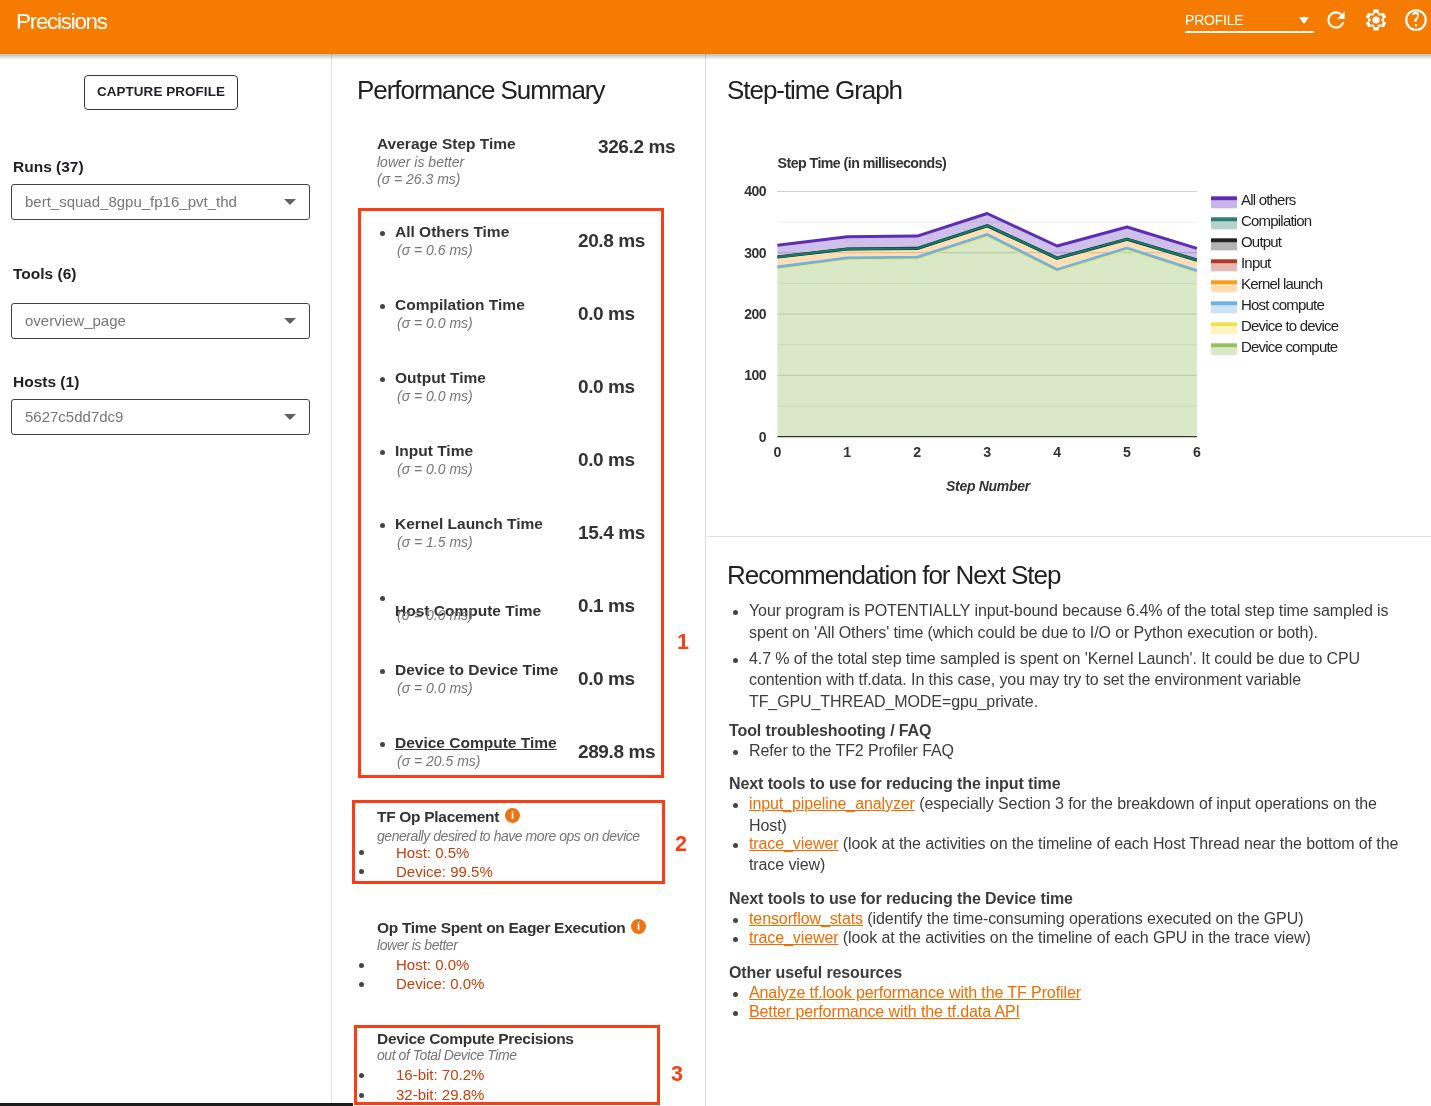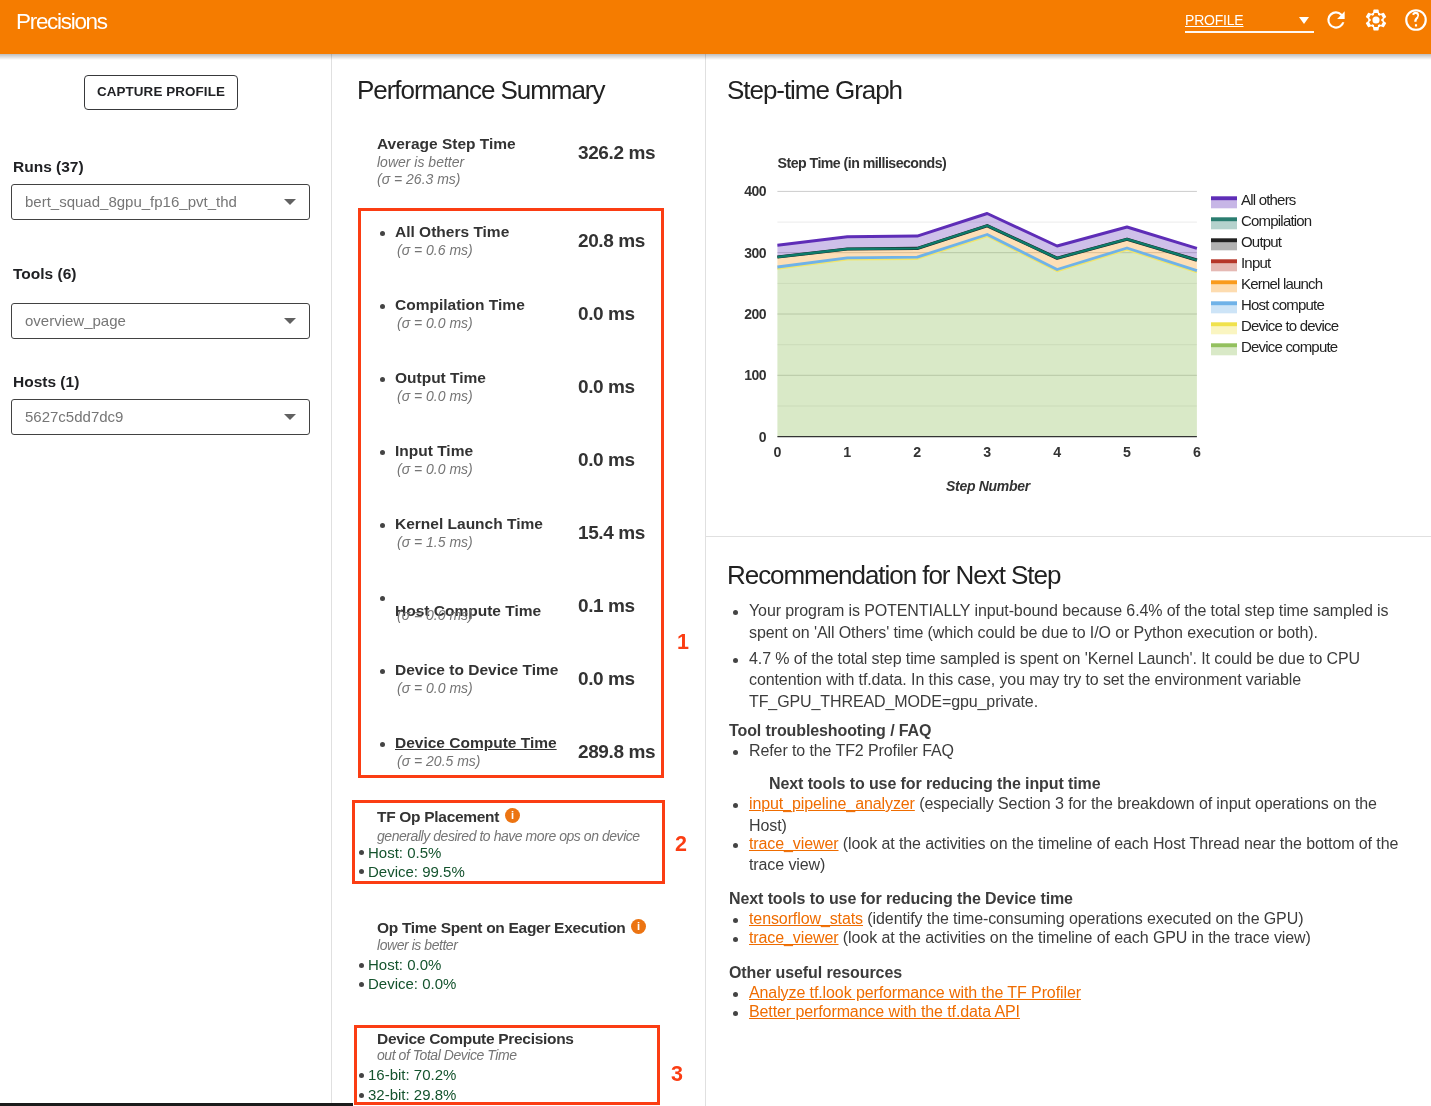--- a/index.html
+++ b/index.html
@@ -6,21 +6,21 @@
   html,body { width:1431px; height:1106px; background:#fff; overflow:hidden;
     font-family:"Liberation Sans", sans-serif; }
   .abs { position:absolute; }
   
   #header { position:absolute; left:0; top:0; width:1431px; height:54px; background:#f57c00; z-index:5; }
   #hshadow { position:absolute; left:0; top:54px; width:1431px; height:6px;
     background:linear-gradient(rgba(0,0,0,.26), rgba(0,0,0,0)); z-index:4; }
   #tbtitle { position:absolute; left:16px; top:8.5px; color:#fff; font-size:22.5px; letter-spacing:-1.3px; z-index:6; }
   #profsel { position:absolute; left:1185px; top:8px; width:129px; height:25px;
     border-bottom:2px solid rgba(255,255,255,.95); color:#fff; font-size:14px; letter-spacing:-0.2px; z-index:6; }
-  #profsel .txt { position:absolute; left:0; top:4px;text-decoration:underline; }
+  #profsel .txt { position:absolute; left:0; top:4px; }
   #profsel .arr { position:absolute; left:114px; top:9px; width:0; height:0;
     border-left:5.5px solid transparent; border-right:5.5px solid transparent; border-top:7px solid #fff; }
   .hicon { position:absolute; top:7px; width:26px; height:26px; z-index:6; }
   
   .vsep { position:absolute; top:54px; width:1px; background:#e0e0e0; }
   
   #capture { position:absolute; left:84px; top:75px; width:154px; height:35px;
     border:1.5px solid #38393b; border-radius:4px; background:#fff;
     font-size:13.4px; font-weight:bold; letter-spacing:0.1px; color:#202124;
     text-align:center; line-height:32px; }
@@ -31,21 +31,21 @@
   .sbselect .arr { position:absolute; right:13px; top:14px; width:0; height:0;
     border-left:6px solid transparent; border-right:6px solid transparent; border-top:6px solid #616161; }
   
   .h1 { position:absolute; font-size:26px; color:#212121; letter-spacing:-1.05px; }
   .rowtitle { position:absolute; font-size:15.5px; font-weight:bold; color:#333; white-space:nowrap; }
   .rowsub  { position:absolute; font-size:14px; font-style:italic; color:#757575; white-space:nowrap; }
   .rowval  { position:absolute; left:578px; font-size:19px; font-weight:bold; color:#333; white-space:nowrap; letter-spacing:-0.4px; }
   .bullet { position:absolute; width:5px; height:5px; border-radius:50%; background:#444; }
   .sectitle { position:absolute; left:377px; font-size:15.5px; font-weight:bold; color:#333; white-space:nowrap; letter-spacing:-0.3px; }
   .secsub { position:absolute; left:377px; font-size:14px; font-style:italic; color:#757575; white-space:nowrap; letter-spacing:-0.45px; }
-  .secitem { position:absolute; left:368px; font-size:15px; color:#14532d; white-space:nowrap; }
+  .secitem { position:absolute; left:396px; font-size:15px; color:#c2410c; white-space:nowrap; }
   .infoicon { position:absolute; width:15px; height:15px; border-radius:50%; background:#ec7412;
     color:#fff; font-size:11px; font-weight:bold; text-align:center; line-height:15px; font-style:normal; }
   
   .redbox { position:absolute; border:3px solid #fb3d13; z-index:10; }
   .rednum { position:absolute; color:#fb3d13; font-size:21.5px; font-weight:bold; z-index:10; }
   .rline { position:absolute; font-size:16px; color:#3c3c3c; white-space:nowrap; letter-spacing:-0.1px; }
   .rbold { position:absolute; font-size:16px; font-weight:bold; color:#3c3c3c; white-space:nowrap; letter-spacing:-0.1px; }
   .rbullet { position:absolute; width:5px; height:5px; border-radius:50%; background:#444; }
   .lnk { color:#ef6c00; text-decoration:underline; }
   #blackstrip { position:absolute; left:0; top:1103px; width:353px; height:3px; background:#1b1b1b; z-index:9; }
@@ -90,21 +90,21 @@
 <div class="sblabel" style="top:373px;">Hosts (1)</div>
 <div class="sbselect" style="top:399px;">
     <span class="txt">5627c5dd7dc9</span>
     <span class="arr"></span>
   </div>
 
 <div class="h1" style="left:357px; top:75px;">Performance Summary</div>
 <div class="rowtitle" style="left:377px; top:135px;">Average Step Time</div>
 <div class="rowsub" style="left:377px; top:154px; font-size:14px;">lower is better</div>
 <div class="rowsub" style="left:377px; top:170.5px; font-size:14px;">(σ = 26.3 ms)</div>
-<div class="rowval" style="top:142px;">326.2 ms</div>
+<div class="rowval" style="top:136px;margin-left:20px;">326.2 ms</div>
 
 <div id="rows">
     <div class="bullet" style="left:379.5px; top:230.5px;"></div>
     <div class="rowtitle" style="left:395px; top:223px;">All Others Time</div>
     <div class="rowsub" style="left:397px; top:241.7px;">(σ = 0.6 ms)</div>
     <div class="rowval" style="top:230px;">20.8 ms</div>
     <div class="bullet" style="left:379.5px; top:303.5px;"></div>
     <div class="rowtitle" style="left:395px; top:296px;">Compilation Time</div>
     <div class="rowsub" style="left:397px; top:314.7px;">(σ = 0.0 ms)</div>
     <div class="rowval" style="top:303px;">0.0 ms</div>
@@ -227,21 +227,21 @@
     <div class="rbullet" style="left:733px; top:610px;"></div>
     <div class="rline" style="left:749px; top:602px;">Your program is POTENTIALLY input-bound because 6.4% of the total step time sampled is</div>
     <div class="rline" style="left:749px; top:623.5px;">spent on 'All Others' time (which could be due to I/O or Python execution or both).</div>
     <div class="rbullet" style="left:733px; top:657.5px;"></div>
     <div class="rline" style="left:749px; top:649.5px;">4.7 % of the total step time sampled is spent on 'Kernel Launch'. It could be due to CPU</div>
     <div class="rline" style="left:749px; top:671px;">contention with tf.data. In this case, you may try to set the environment variable</div>
     <div class="rline" style="left:749px; top:692.5px;">TF_GPU_THREAD_MODE=gpu_private.</div>
     <div class="rbold" style="left:729px; top:722px;">Tool troubleshooting / FAQ</div>
     <div class="rbullet" style="left:733px; top:749.5px;"></div>
     <div class="rline" style="left:749px; top:741.5px;">Refer to the TF2 Profiler FAQ</div>
-    <div class="rbold" style="left:729px; top:775px;margin-left:40px;">Next tools to use for reducing the input time</div>
+    <div class="rbold" style="left:729px; top:775px;">Next tools to use for reducing the input time</div>
     <div class="rbullet" style="left:733px; top:803px;"></div>
     <div class="rline" style="left:749px; top:795px;"><span class="lnk">input_pipeline_analyzer</span> (especially Section 3 for the breakdown of input operations on the</div>
     <div class="rline" style="left:749px; top:816.5px;">Host)</div>
     <div class="rbullet" style="left:733px; top:842.5px;"></div>
     <div class="rline" style="left:749px; top:834.5px;"><span class="lnk">trace_viewer</span> (look at the activities on the timeline of each Host Thread near the bottom of the</div>
     <div class="rline" style="left:749px; top:856px;">trace view)</div>
     <div class="rbold" style="left:729px; top:890px;">Next tools to use for reducing the Device time</div>
     <div class="rbullet" style="left:733px; top:917.5px;"></div>
     <div class="rline" style="left:749px; top:909.5px;"><span class="lnk">tensorflow_stats</span> (identify the time-consuming operations executed on the GPU)</div>
     <div class="rbullet" style="left:733px; top:937px;"></div>

